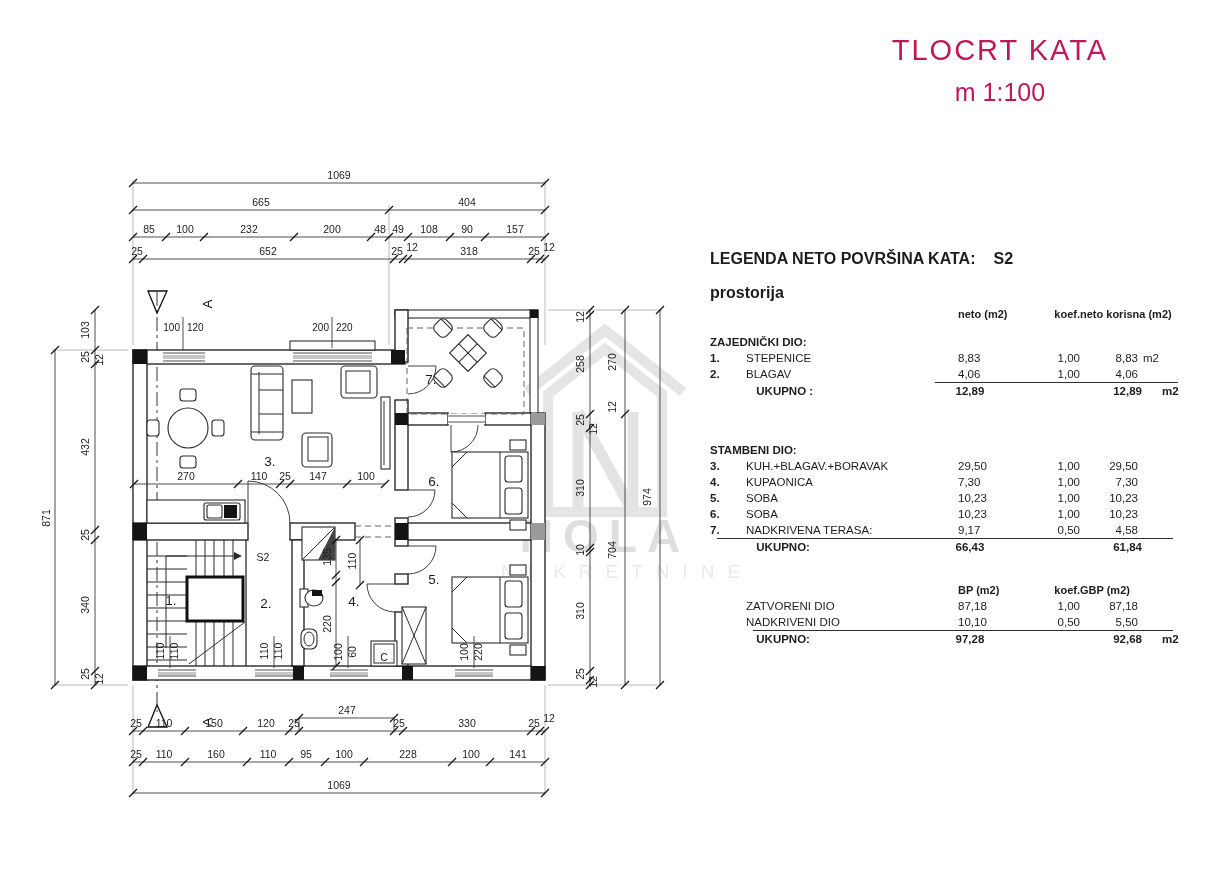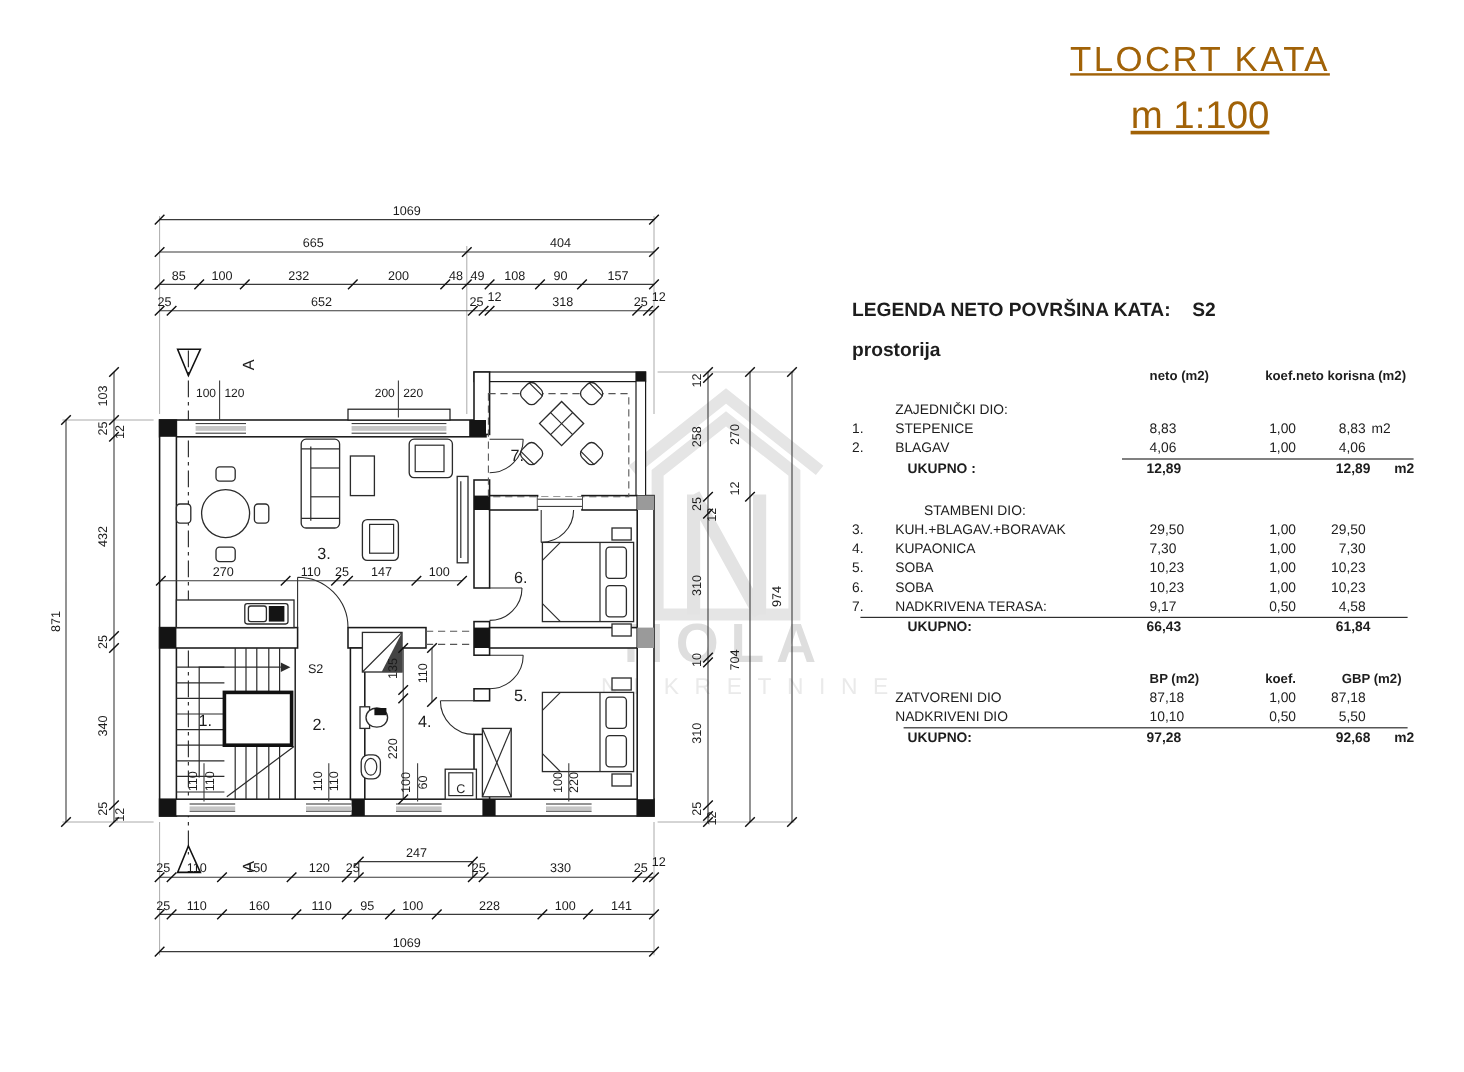--- a/index.html
+++ b/index.html
@@ -23,33 +23,33 @@
   text{font-family:"Liberation Sans",sans-serif;fill:#1c1c1c;}
   .dt{font-size:10.5px;text-anchor:middle;}
   .wt{font-size:10px;}
   .rm{font-size:13.5px;text-anchor:middle;}
   .mk{font-size:10.5px;text-anchor:middle;}
   .wm-shape{fill:none;stroke:#e5e5e5;stroke-width:10;stroke-linejoin:miter;}
   .wm-n{fill:none;stroke:#e3e3e3;stroke-width:11;}
   .wm-nola{font-size:46px;font-weight:bold;letter-spacing:10px;fill:#dedede;text-anchor:middle;}
   .wm-sub{font-size:19px;letter-spacing:13px;fill:#eaeaea;text-anchor:middle;}
   
-  #title-block{position:absolute;left:860px;top:34px;width:280px;text-align:center;color:#a16207;z-index:5;text-decoration:underline;}
+  #title-block{position:absolute;left:860px;top:34px;width:280px;text-align:center;color:#be185d;z-index:5;}
   #title-main{font-size:29px;letter-spacing:2px;}
-  #title-scale{font-size:32px;margin-top:11px;}
+  #title-scale{font-size:25px;margin-top:11px;}
   
   #legend{position:absolute;left:710px;top:252px;width:478px;font-size:11.5px;color:#1d1d1d;z-index:5;}
   .lrow{display:flex;line-height:16px;position:relative;}
-  .b{font-weight:normal;}
+  .b{font-weight:bold;flex-direction:column;}
   .c-num{width:36px;}
   .c-name{width:212px;}
   .c-a{width:66px;}
   .c-b{width:56px;text-align:right;}
   .c-c{width:58px;text-align:right;}
-  .c-cs{width:88px;text-align:right;white-space:nowrap;}
+  .c-cs{width:88px;text-align:left;white-space:nowrap;}
   .c-sfx{width:30px;padding-left:5px;}
   .hdr{font-weight:bold;font-size:11px;white-space:nowrap;}
   .total{font-weight:bold;line-height:18px;gap:15px;}
   .rule{position:absolute;top:0;height:0;border-top:1.5px solid #2e2e2e;}
   .lg-h1{font-weight:bold;font-size:16px;line-height:14px;}
   .gap-s2{display:inline-block;width:18px;}
 </style>
 </head>
 <body>
 

